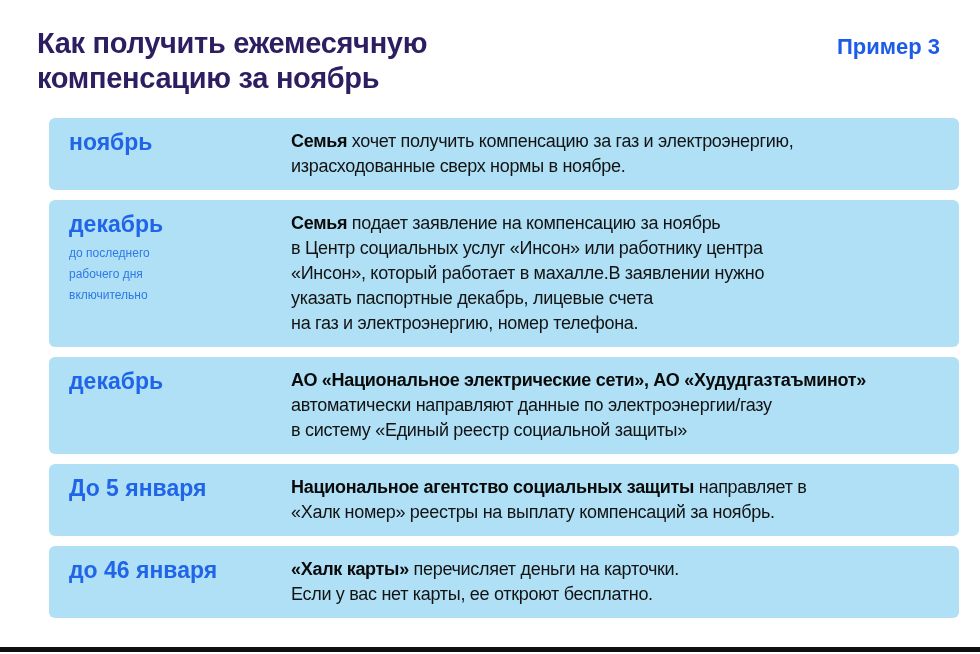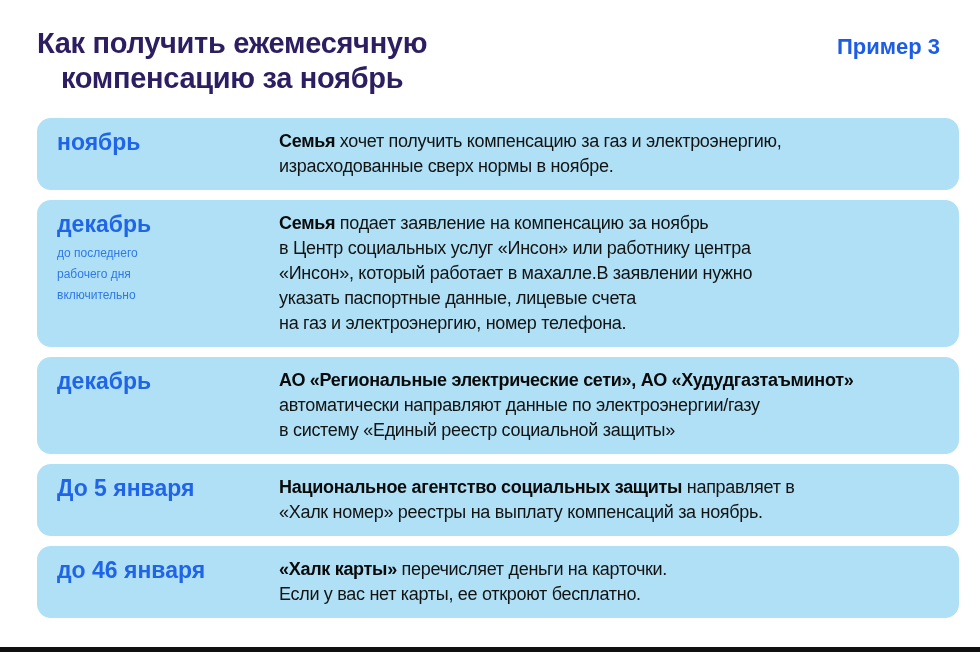--- a/index.html
+++ b/index.html
@@ -24,42 +24,42 @@
     padding: 26px 40px 0 37px;
   }
   .title {
     margin: 0;
     font-size: 29px;
     font-weight: 700;
     line-height: 35px;
     letter-spacing: -0.3px;
     color: var(--title_indigo, #2d1e62);
     white-space: pre-line;
-    text-align: center;
   }
   .badge {
     margin-top: 8px;
     font-size: 22px;
     font-weight: 700;
     color: var(--badge_blue, #1d5ce6);
     white-space: nowrap;
   }
   .rows {
     margin: 22px 21px 0 37px;
     display: flex;
     flex-direction: column;
     gap: 10px;
   }
   .row {
     background: var(--row_bg, #afe0f6);
-    border-radius: 14px;
+    border-radius: 6px;
     display: flex;
     align-items: flex-start;
     padding: 11px 14px 11px 20px;
     box-sizing: border-box;
+    margin-left: 12px;
   }
   .label-col {
     width: 222px;
     flex-shrink: 0;
     padding-top: 1px;
   }
   .row-label {
     font-size: 23px;
     font-weight: 700;
     line-height: 25px;
@@ -115,28 +115,28 @@
       <div class="row">
         <div class="label-col">
           <div class="row-label">декабрь</div>
           <div class="row-sublabel">до последнего
 рабочего дня
 включительно</div>
         </div>
         <p class="row-body"><span class="b">Семья</span><span> подает заявление на компенсацию за ноябрь
 в Центр социальных услуг «Инсон» или работнику центра
 «Инсон», который работает в махалле.В заявлении нужно
-указать паспортные данные, лицевые счета
+указать паспортные декабрь, лицевые счета
 на газ и электроэнергию, номер телефона.</span></p>
       </div>
       <div class="row">
         <div class="label-col">
           <div class="row-label">декабрь</div>
         </div>
-        <p class="row-body"><span class="b">АО «Региональные электрические сети», АО «Худудгазтаъминот»</span><span>
+        <p class="row-body"><span class="b">АО «Национальное электрические сети», АО «Худудгазтаъминот»</span><span>
 автоматически направляют данные по электроэнергии/газу
 в систему «Единый реестр социальной защиты»</span></p>
       </div>
       <div class="row">
         <div class="label-col">
           <div class="row-label">До 5 января</div>
         </div>
         <p class="row-body"><span class="b">Национальное агентство социальных защиты</span><span> направляет в
 «Халк номер» реестры на выплату компенсаций за ноябрь.</span></p>
       </div>

